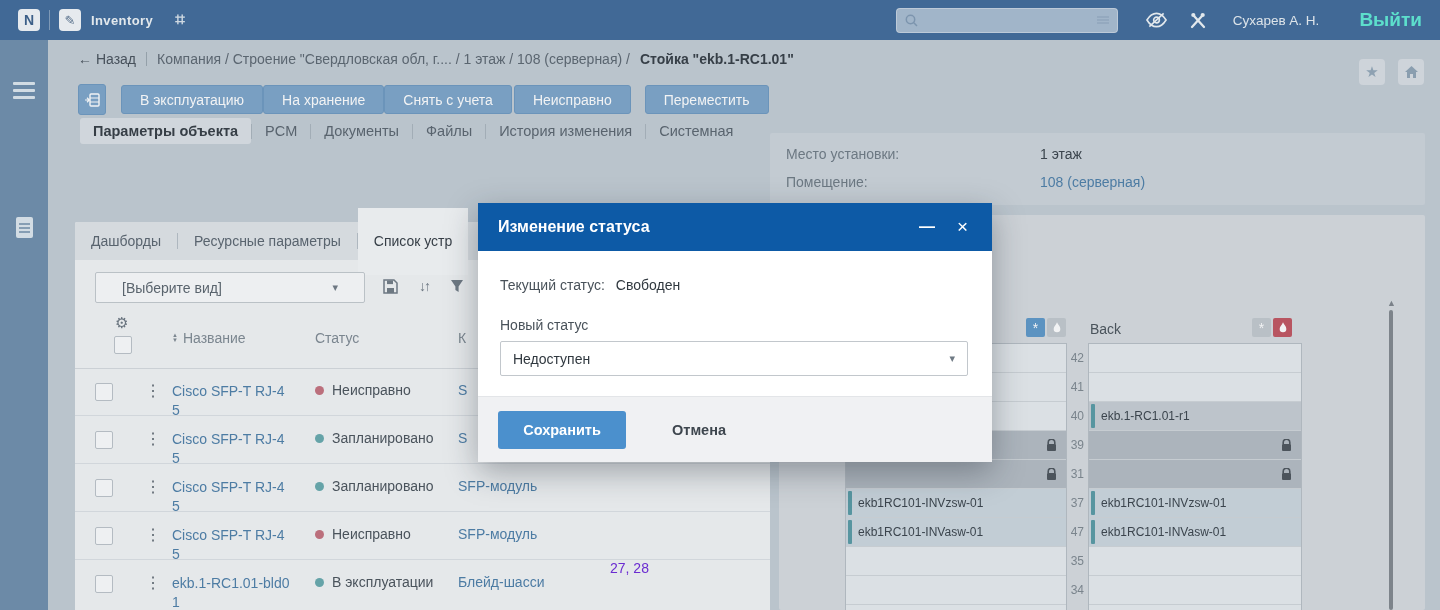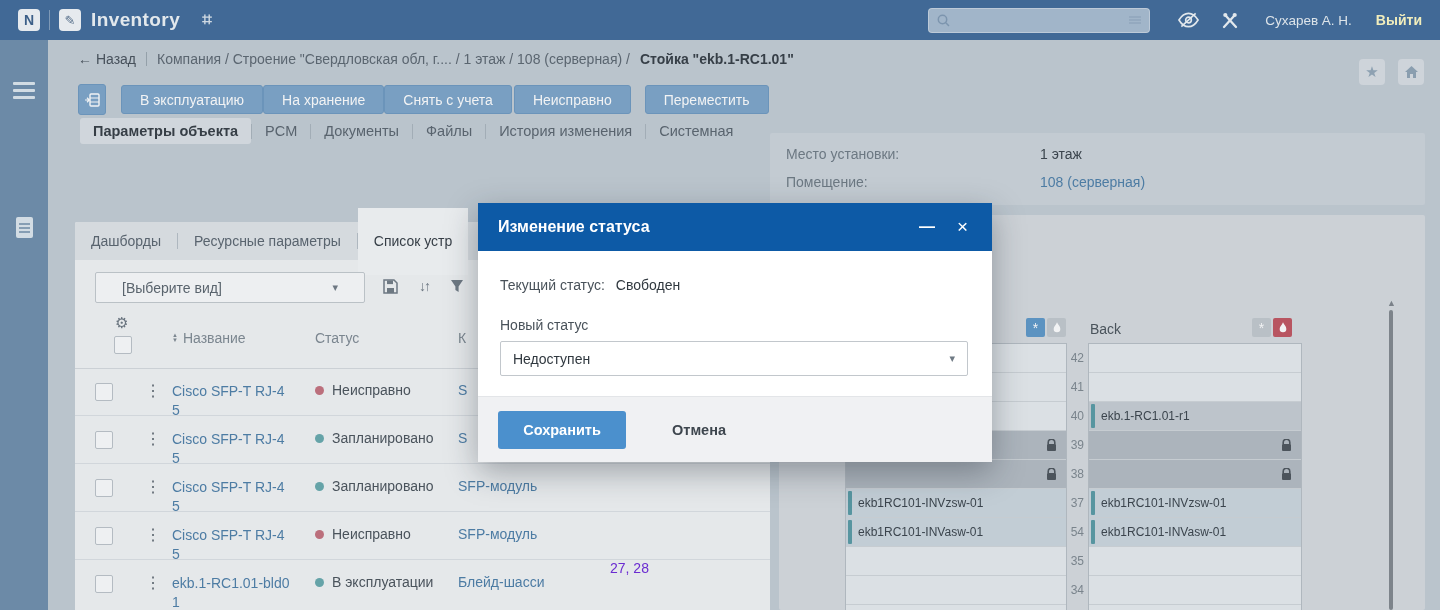--- a/index.html
+++ b/index.html
@@ -8,30 +8,30 @@
   #app{position:relative;width:1440px;height:610px}
 
   
   .topbar{position:absolute;left:0;top:0;width:1440px;height:40px;background:#3f6a99;
           display:flex;align-items:center;padding:0 18px;box-sizing:border-box;z-index:30}
   .logo-sq{width:22px;height:22px;background:#f2f6f9;border-radius:4px;color:#3a5f8a;
            font-weight:bold;font-size:14px;display:flex;align-items:center;justify-content:center}
   .tb-div{width:1px;height:20px;background:rgba(255,255,255,.35);margin:0 9px}
   .pencil-sq{width:22px;height:22px;background:#f2f6f9;border-radius:4px;color:#57708c;
              font-size:13px;display:flex;align-items:center;justify-content:center}
-  .tb-title{color:#eef3f7;font-size:19px;font-weight:bold;letter-spacing:.4px;margin-left:10px}
+  .tb-title{color:#eef3f7;font-size:13px;font-weight:bold;letter-spacing:.4px;margin-left:10px}
   .tb-grid{color:#d9e3ec;font-size:17px;font-weight:bold;margin-left:22px}
   .tb-right{margin-left:auto;display:flex;align-items:center}
   .searchbox{width:222px;height:25px;background:rgba(255,255,255,.55);border:1px solid rgba(255,255,255,.35);
              border-radius:4px;display:flex;align-items:center;padding:0 8px;box-sizing:border-box;gap:6px}
   .searchbox input{flex:1;border:none;background:transparent;outline:none;font-size:13px;color:#2f3b46;min-width:0;
                    font-family:"Liberation Sans",sans-serif}
   .tb-ic{display:flex;align-items:center;justify-content:center}
   .tb-user{color:#e9eff4;font-size:13.5px;margin-left:26px}
-  .tb-logout{color:#fef9c3;font-size:14px;font-weight:bold;margin-left:24px;cursor:pointer}
+  .tb-logout{color:#5eead4;font-size:19px;font-weight:bold;margin-left:40px;cursor:pointer}
 
   
   .sidebar{position:absolute;left:0;top:40px;width:48px;height:570px;background:#6e8eac;z-index:20;
            display:flex;flex-direction:column;align-items:center;padding-top:42px;box-sizing:border-box}
   .burger{width:22px;display:flex;flex-direction:column;gap:4px;cursor:pointer}
   .burger span{height:3px;background:#dde7ee;border-radius:1px}
   .doc-icon{margin-top:118px;width:17px;height:21px;background:#dde7ee;border-radius:2px;
             display:flex;flex-direction:column;justify-content:center;gap:2px;align-items:center;cursor:pointer}
   .doc-icon i{display:block;width:11px;height:2px;background:#8aa3ba}
 
@@ -431,23 +431,23 @@
       </div>
       <div class="unit"></div>
       <div class="unit"></div>
     </div>
 
     <div class="unums">
       <div class="unum">42</div>
       <div class="unum">41</div>
       <div class="unum">40</div>
       <div class="unum">39</div>
-      <div class="unum">38</div>
+      <div class="unum">31</div>
       <div class="unum">37</div>
-      <div class="unum">54</div>
+      <div class="unum">47</div>
       <div class="unum">35</div>
       <div class="unum">34</div>
     </div>
 
     <div class="rack back">
       <div class="unit"></div>
       <div class="unit"></div>
       <div class="unit slot40 hatch">
         <span class="ubar"></span>
         <span class="ulbl">ekb.1-RC1.01-r1</span>

